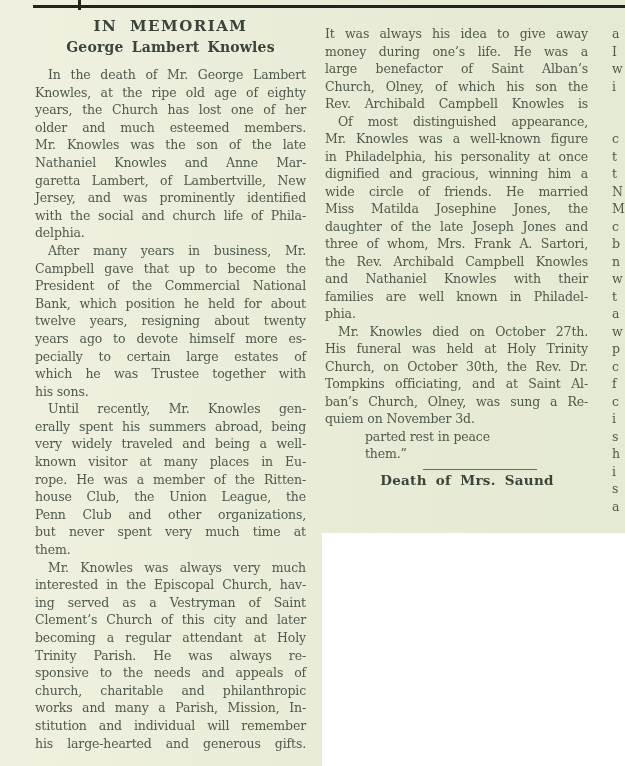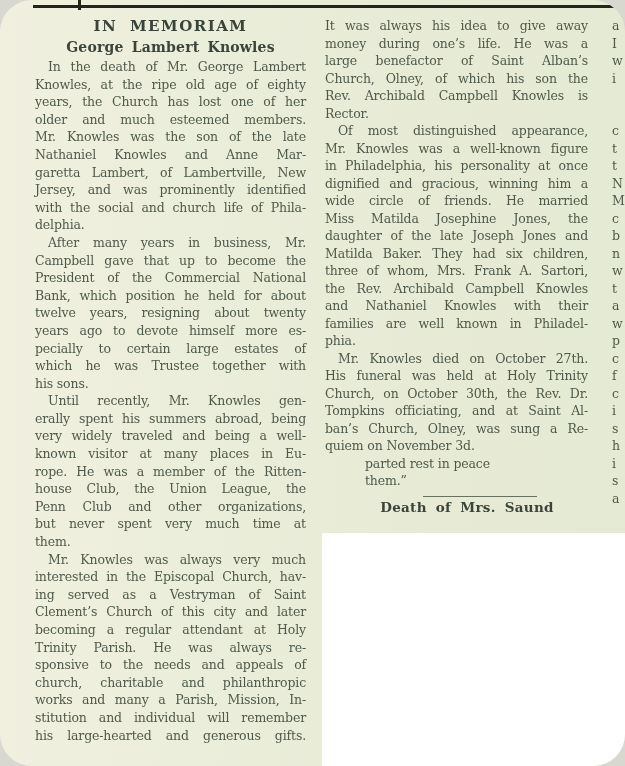--- a/index.html
+++ b/index.html
@@ -3,40 +3,39 @@
 <meta charset="utf-8">
 <style>
   html,body{margin:0;padding:0;background:#d8d8d0;}
   .page{
     position:relative;
     width:625px;height:766px;
     background:linear-gradient(90deg,#f1f0e0 0%,#ebeeda 28%,#e7ebd6 70%,#e5ead4 100%);
     overflow:hidden;
     font-family:"DejaVu Serif","Liberation Serif",serif;
     color:#4f5a4c;
-    border-radius:32px;
   }
   .top-rule{position:absolute;left:33px;top:5px;width:592px;height:3px;background:#23241c;}
   .top-tick{position:absolute;left:78px;top:0;width:3px;height:10px;background:#23241c;}
 
   .col-left{position:absolute;left:35px;top:13px;width:271px;}
   .col-mid{position:absolute;left:325px;top:16px;width:263px;}
   .col-right{position:absolute;left:612px;top:16px;width:13px;overflow:hidden;}
 
   .title{
     font-size:15px;font-weight:bold;text-align:center;
     letter-spacing:1.5px;word-spacing:6px;color:#3a443a;
     margin:3px 0 0 0;line-height:20px;
   }
   .subtitle{
     font-size:14px;font-weight:bold;text-align:center;
     letter-spacing:.2px;word-spacing:3px;color:#3a443a;
     margin:1px 0 0 0;line-height:20px;
   }
-  .lines{margin-top:1px;}
+  .lines{margin-top:9px;}
   .tline{
     font-size:12.5px;line-height:17.6px;letter-spacing:-.15px;
     text-align:justify;text-align-last:justify;
   }
   .col-mid .tline{line-height:17.5px;}
   .tline.indent{text-indent:13px;}
   .tline.last{text-align-last:left;}
   .tline.qind{text-align-last:left;padding-left:40px;}
   .frag{font-size:12.5px;line-height:17.5px;text-align:left;}
 
@@ -102,29 +101,27 @@
       </div>
   </div>
 
   <div class="col-mid">
     <div class="lines">
         <div class="tline">It was always his idea to give away</div>
         <div class="tline">money during one’s life. He was a</div>
         <div class="tline">large benefactor of Saint Alban’s</div>
         <div class="tline">Church, Olney, of which his son the</div>
         <div class="tline">Rev. Archibald Campbell Knowles is</div>
-        <div class="tline last">Rector.</div>
         <div class="tline indent">Of most distinguished appearance,</div>
         <div class="tline">Mr. Knowles was a well-known figure</div>
         <div class="tline">in Philadelphia, his personality at once</div>
         <div class="tline">dignified and gracious, winning him a</div>
         <div class="tline">wide circle of friends. He married</div>
         <div class="tline">Miss Matilda Josephine Jones, the</div>
         <div class="tline">daughter of the late Joseph Jones and</div>
-        <div class="tline">Matilda Baker. They had six children,</div>
         <div class="tline">three of whom, Mrs. Frank A. Sartori,</div>
         <div class="tline">the Rev. Archibald Campbell Knowles</div>
         <div class="tline">and Nathaniel Knowles with their</div>
         <div class="tline">families are well known in Philadel-</div>
         <div class="tline last">phia.</div>
         <div class="tline indent">Mr. Knowles died on October 27th.</div>
         <div class="tline">His funeral was held at Holy Trinity</div>
         <div class="tline">Church, on October 30th, the Rev. Dr.</div>
         <div class="tline">Tompkins officiating, and at Saint Al-</div>
         <div class="tline">ban’s Church, Olney, was sung a Re-</div>

